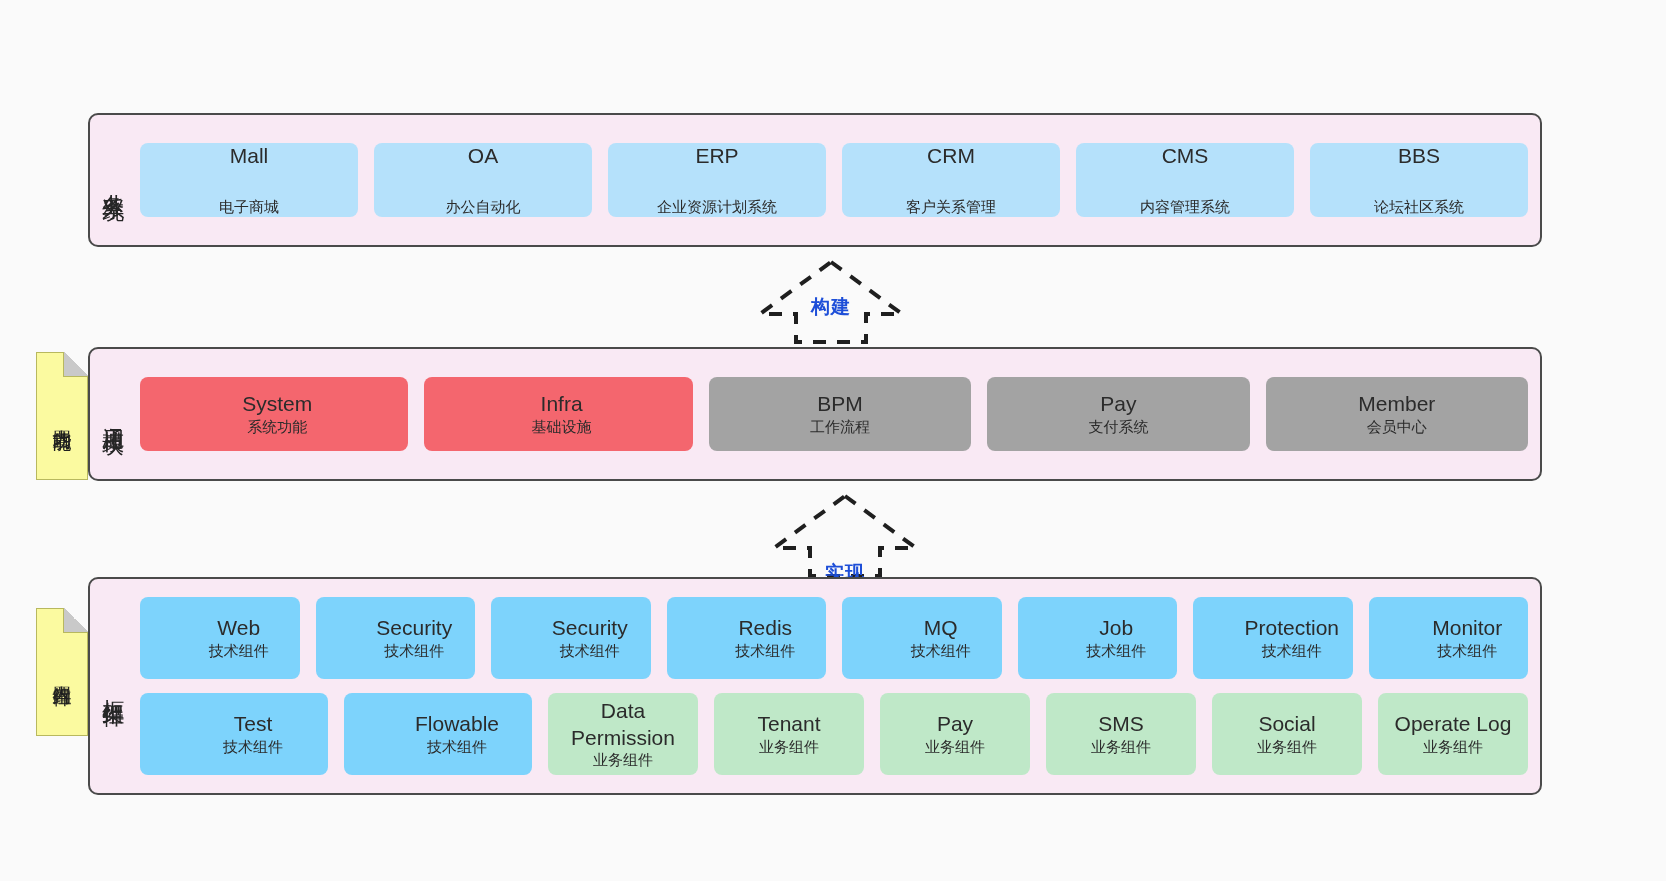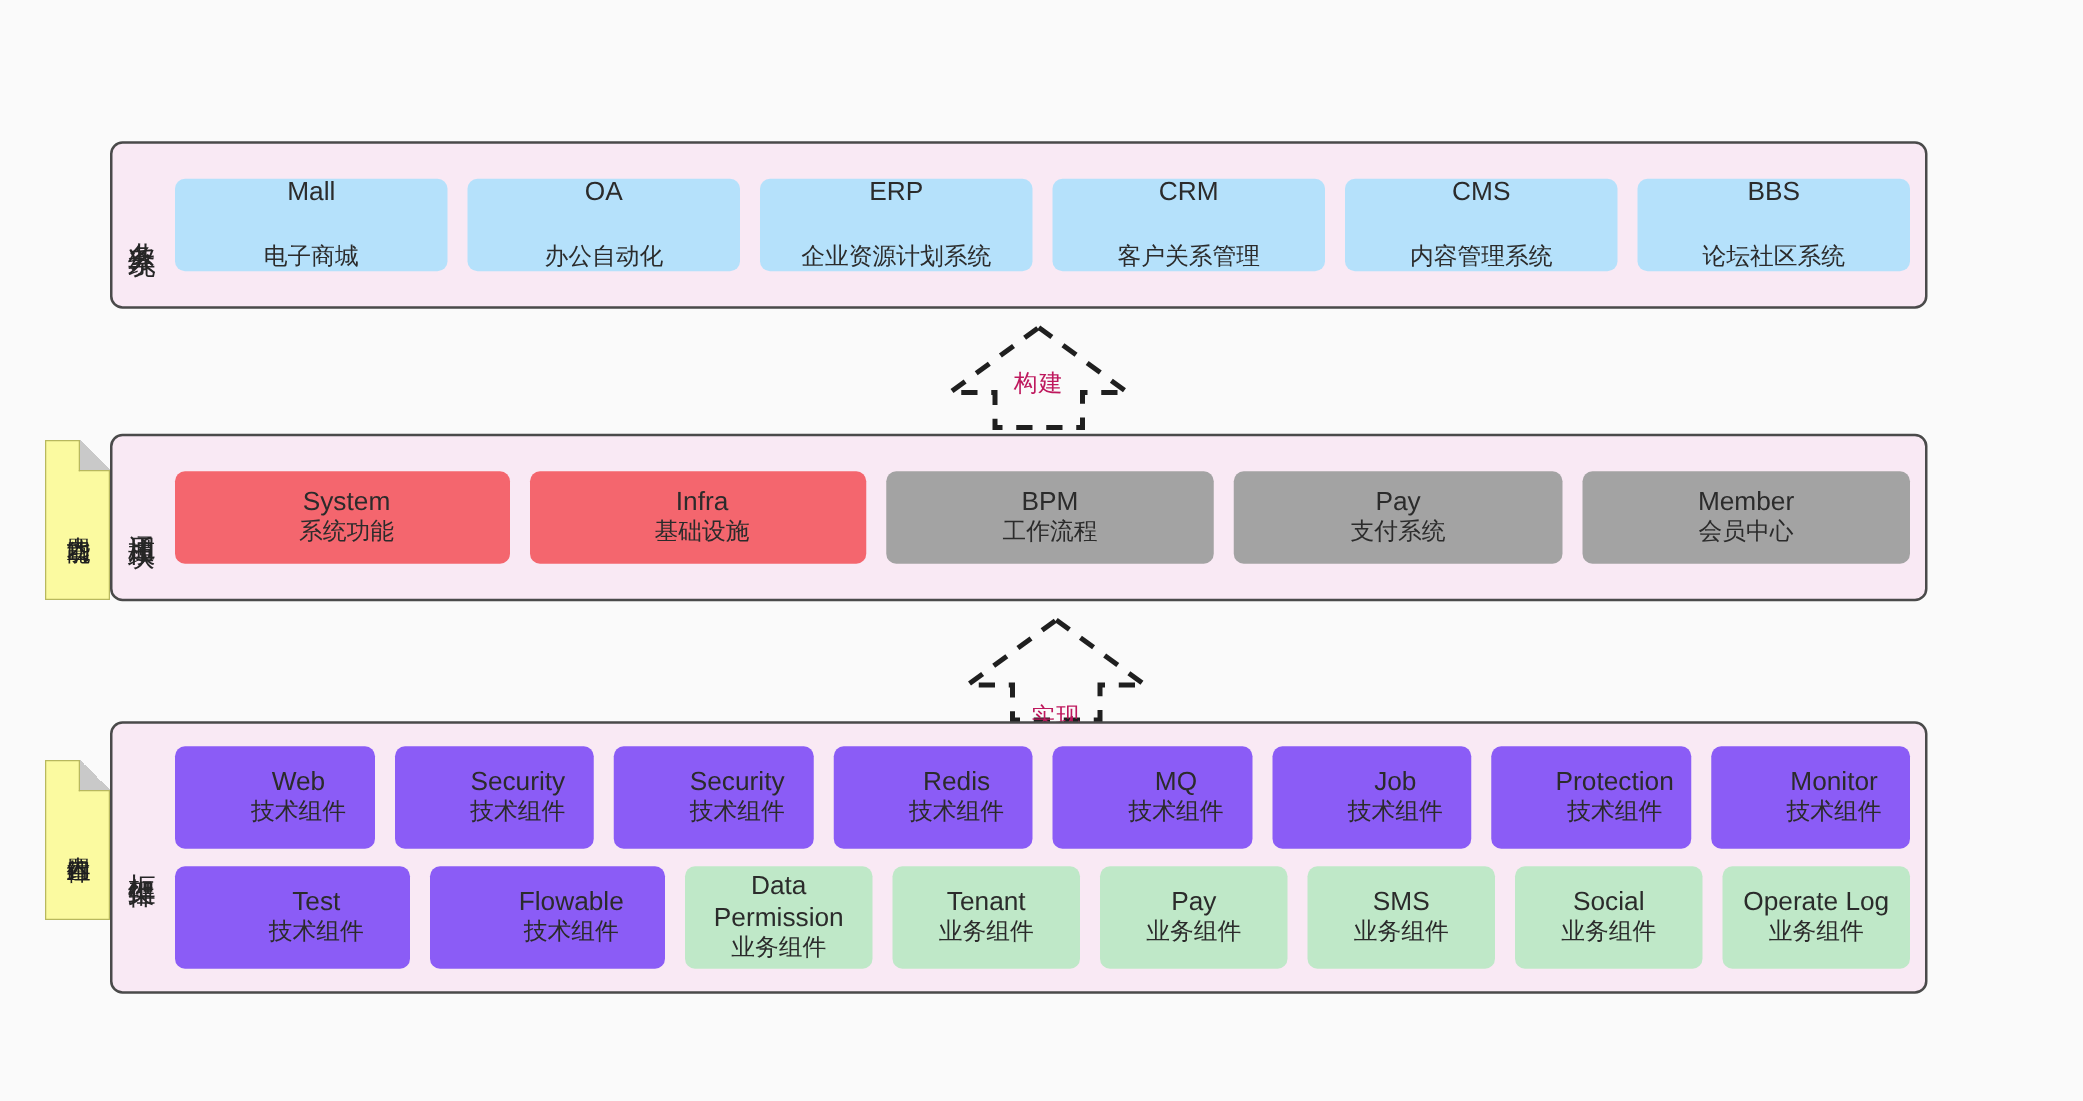--- a/index.html
+++ b/index.html
@@ -60,27 +60,27 @@
     flex-direction: column;
     align-items: center;
     justify-content: center;
     text-align: center;
     color: #2b2b2b;
     line-height: 1.26;
     box-sizing: border-box;
     padding: 4px 6px;
   }
   .card .en { font-size: 21px; }
-  .card .cn { font-size: 19px; font-family: Liberation Mono, monospace; }
+  .card .cn { font-size: 15px; }
 
   
   .c-blue       { background: #b5e1fb; }
   .c-red        { background: #f4666e; padding-left: 12px; }
   .c-pink       { background: #a3a3a3; }
-  .c-green      { background: #8b5cf6; padding-left: 44px; }
+  .c-green      { background: #7dd3fc; padding-left: 44px; }
   .c-lightgreen { background: #bfe8c8; }
 
   
   #layer-business  { left: 88px;  top: 113px; width: 1454px; height: 134px; }
   #layer-business .card { height: 74px; gap: 28px; }
   #layer-common    { left: 88px;  top: 347px; width: 1454px; height: 134px; }
   #layer-common .card { height: 74px; }
   #layer-framework { left: 88px;  top: 577px; width: 1454px; height: 218px; }
   #layer-framework .card { height: 82px; }
 
@@ -114,23 +114,24 @@
   #note-components { left: 36px; top: 608px; width: 52px; height: 128px; }
 
   
   .arrow-group { position: absolute; }
   .arrow-group svg { display: block; overflow: visible; }
   .arrow-label {
     position: absolute;
     left: 0; right: 0;
     text-align: center;
     font-size: 19px;
-    color: #be185d;
+    color: #1d4ed8;
     user-select: none;
     letter-spacing: 1px;
+    font-weight: bold;
   }
   #arrow-build  { left: 756px; top: 258px; width: 150px; height: 86px; }
   #arrow-build  .arrow-label { top: 36px; }
   #arrow-impl   { left: 770px; top: 492px; width: 150px; height: 86px; }
   #arrow-impl   .arrow-label { top: 36px; margin-top: 32px; }
 </style>
 </head>
 <body>
 
 <div id="canvas">

